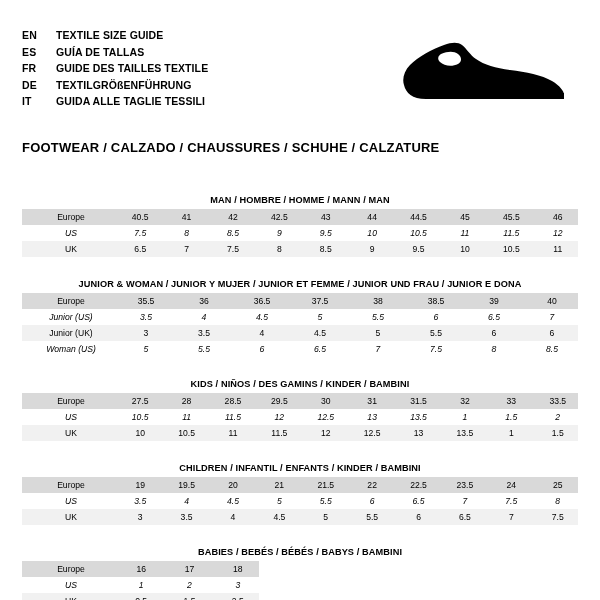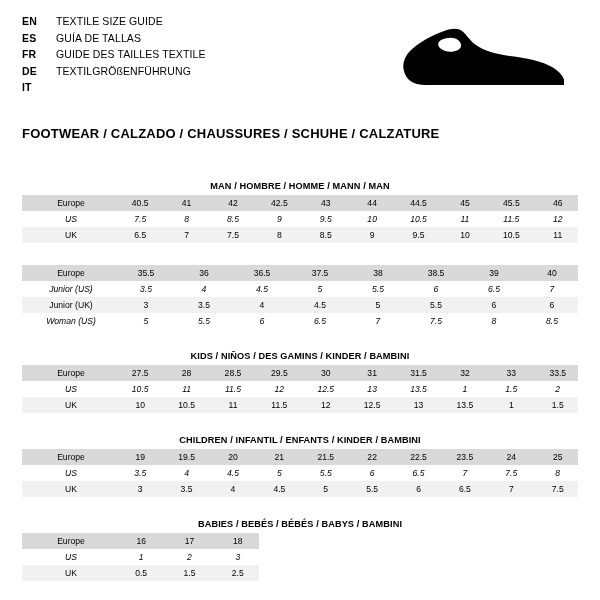--- a/index.html
+++ b/index.html
@@ -12,21 +12,21 @@
     height: 600px;
     font-family: "Liberation Sans", sans-serif;
     color: #000000;
     position: relative;
     overflow: hidden;
   }
   .page {
     width: 600px;
     height: 600px;
     box-sizing: border-box;
-    padding: 14px 22px 0 22px;
+    padding: 28px 22px 0 22px;
     position: relative;
   }
 
   
   .header {
     display: flex;
     align-items: flex-start;
     justify-content: space-between;
     height: 96px;
   }
@@ -41,21 +41,21 @@
   }
   .lang-code {
     width: 34px;
     flex: 0 0 34px;
     font-size: 10.5px;
     font-weight: bold;
     letter-spacing: 0.2px;
   }
   .lang-title {
     font-size: 10.5px;
-    font-weight: normal;
+    font-weight: bold;
     letter-spacing: 0.1px;
     white-space: nowrap;
     text-align: center;
   }
   .shoe-wrap {
     width: 190px;
     height: 86px;
     margin-right: 6px;
     display: flex;
     align-items: center;
@@ -130,20 +130,21 @@
       <div class="lang-row">
         <span class="lang-code">FR</span>
         <span class="lang-title">GUIDE DES TAILLES TEXTILE</span>
       </div>
       <div class="lang-row">
         <span class="lang-code">DE</span>
         <span class="lang-title">TEXTILGRÖßENFÜHRUNG</span>
       </div>
       <div class="lang-row">
         <span class="lang-code">IT</span>
+        <span class="lang-title">GUIDA ALLE TAGLIE TESSILI</span>
       </div>
     </div>
 
     <div class="shoe-wrap">
       <svg width="180" height="80" viewBox="0 0 180 80" xmlns="http://www.w3.org/2000/svg">
         <path fill="#000000" d="M12,54 C10,48 12,40 18,34 C26,26 40,18 52,14 C60,11 66,11 70,14 C75,18 78,24 84,28 C92,34 104,37 118,39 C134,41 150,44 160,50 C168,55 172,60 172,64 C172,67 169,68 164,68 L34,68 C20,68 14,62 12,54 Z"></path>
         <path fill="#ffffff" d="M49,23 C56,20 62,20 66,23 C70,26 70,31 66,33 C60,36 52,35 48,31 C45,28 46,25 49,23 Z"></path>
         <rect x="34" y="62" width="138" height="6" fill="#000000"></rect>
       </svg>
     </div>
@@ -192,20 +193,21 @@
         <td>9.5</td>
         <td>10</td>
         <td>10.5</td>
         <td>11</td>
       </tr>
     </tbody>
       </table>
   </div>
 
   <div class="section">
+    <div class="section-title">JUNIOR &amp; WOMAN / JUNIOR Y MUJER / JUNIOR ET FEMME / JUNIOR UND FRAU / JUNIOR E DONA</div>
     <table class="size-table">
       <tbody>
           <tr class="shaded">
         <td class="rowlabel">Europe</td>
         <td>35.5</td>
         <td>36</td>
         <td>36.5</td>
         <td>37.5</td>
         <td>38</td>
         <td>38.5</td>

